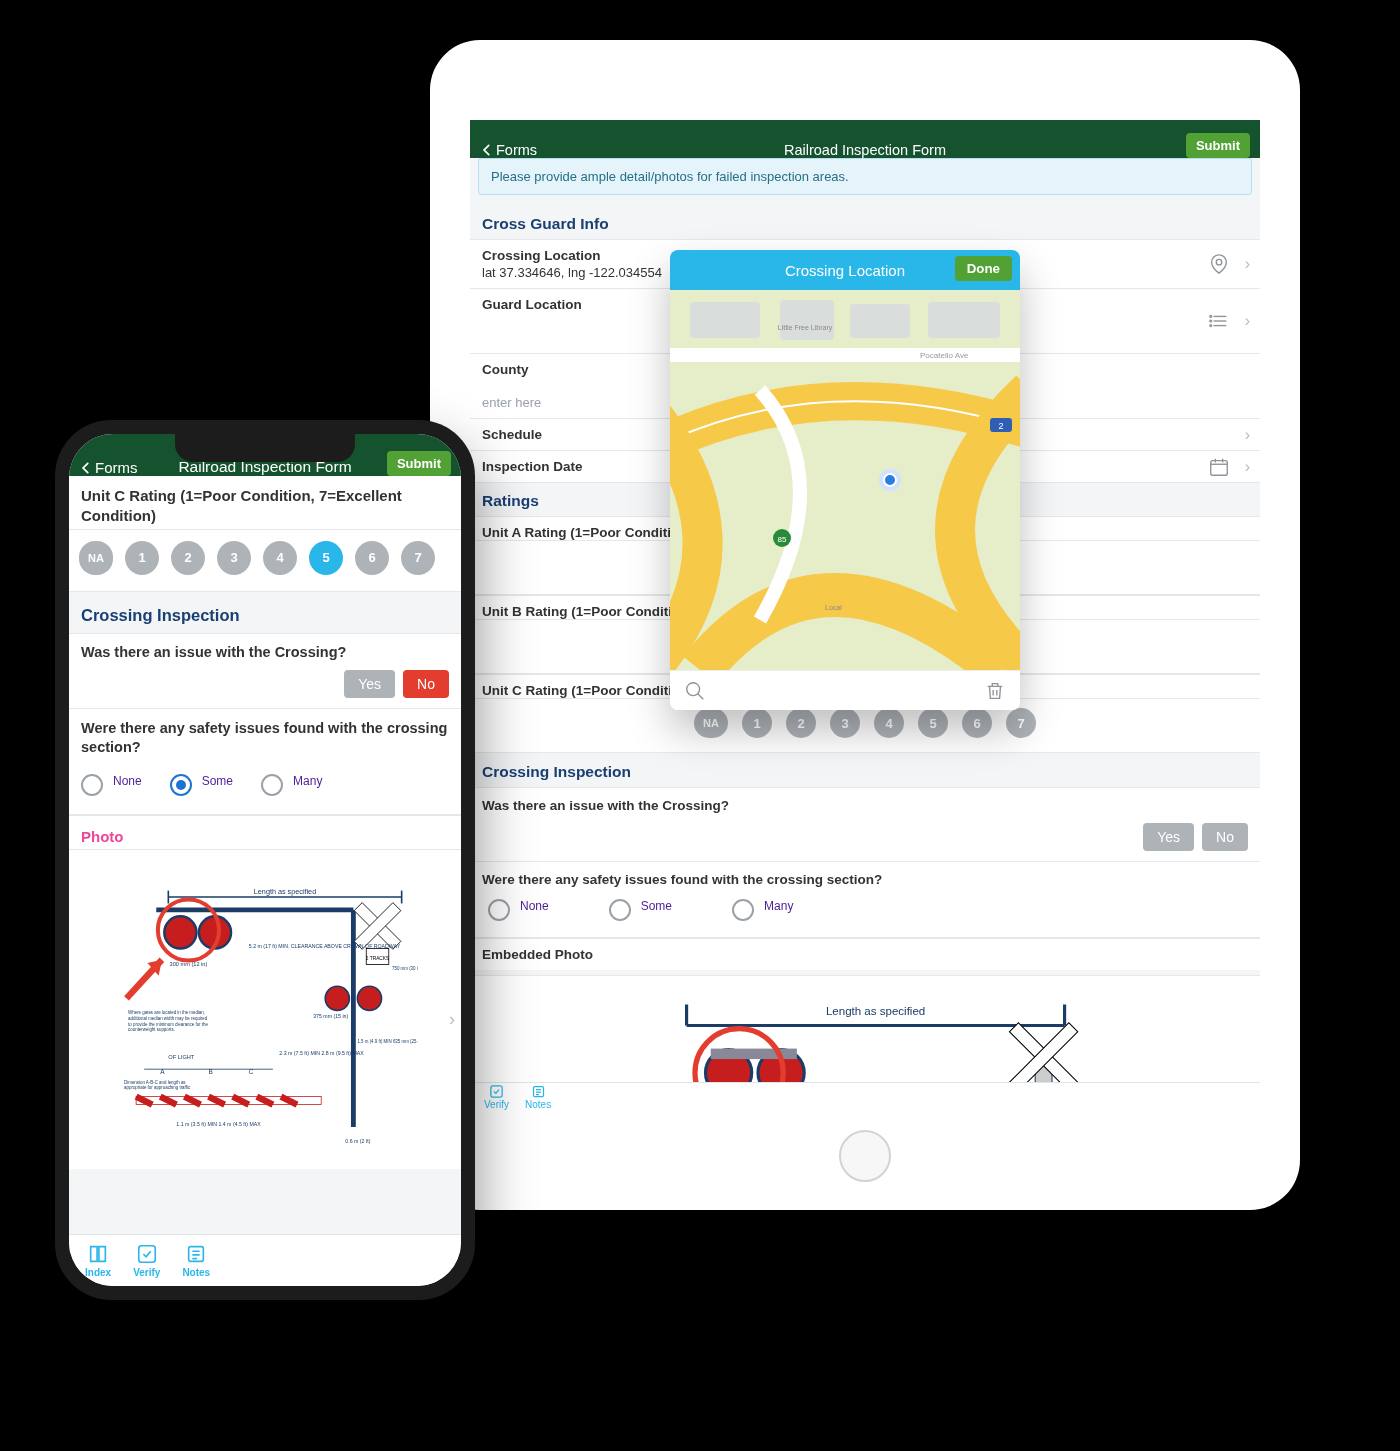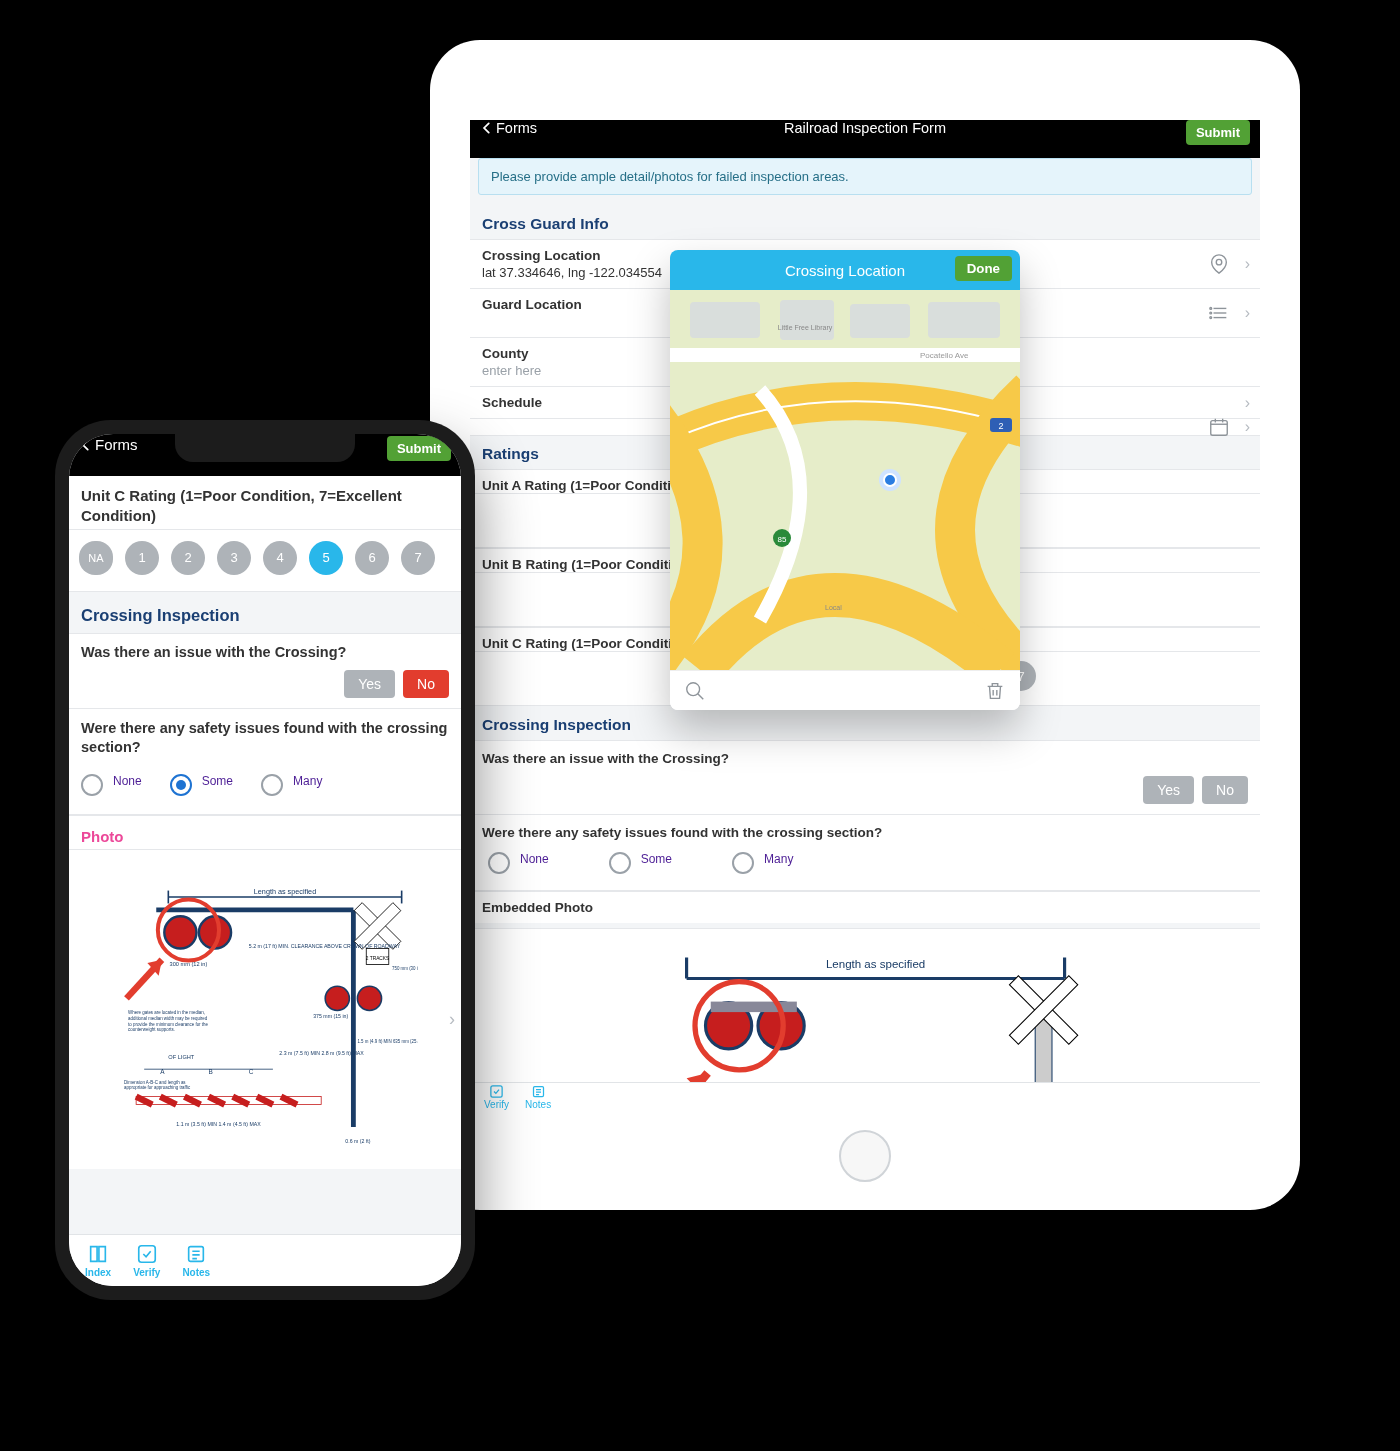--- a/index.html
+++ b/index.html
@@ -20,22 +20,22 @@
     overflow: hidden;
   }
   .ipad-home {
     position: absolute; bottom: 28px; left: 50%; transform: translateX(-50%);
     width: 52px; height: 52px; border-radius: 50%;
     border: 2px solid #d0d4d8; background: #f7f7f7;
   }
 
   
   .topbar {
-    height: 38px; background: #000000;
-    display: flex; align-items: flex-start; padding: 0 10px;
+    height: 38px; background: #14532d;
+    display: flex; align-items: flex-end; padding: 0 10px;
     color: #fff; font-size: 14.5px; position: relative;
   }
   .back { display: flex; align-items: center; gap: 2px; cursor: pointer; }
   .back svg { width: 14px; height: 14px; }
   .topbar .title { position: absolute; left: 0; right: 0; text-align: center; font-weight: 500; }
   .submit {
     margin-left: auto; background: #52a135; color: #fff;
     border: none; border-radius: 4px; padding: 5px 10px; font-weight: 600;
     font-size: 13px; cursor: pointer; z-index: 2;
   }
@@ -49,28 +49,28 @@
     margin: 0 8px 10px; padding: 10px 12px; border: 1px solid #b8dff0;
     background: #e5f4fb; color: #266f87; font-size: 13px; border-radius: 3px;
   }
 
   .row {
     background: #fff; border-top: 1px solid #e5e7ea; border-bottom: 1px solid #e5e7ea;
     padding: 8px 12px; position: relative; margin-bottom: -1px;
   }
   .row .label { font-size: 13.5px; font-weight: 600; color: #333; }
   .row .val   { font-size: 13px; color: #333; margin-top: 2px; }
-  .row .ph    { font-size: 13px; color: #9aa1a8; margin-top: 2px; }
+  .row .ph    { font-size: 13px; color: #9aa1a8; margin-top: 18px; }
   .row .chev  { position: absolute; right: 10px; top: 50%; transform: translateY(-50%); color: #b7bcc2; font-size: 16px; }
   .row .row-icon { position: absolute; right: 30px; top: 50%; transform: translateY(-50%); color: #8e949a; }
 
   .chips { display: flex; gap: 14px; justify-content: center; padding: 10px 0 14px; background:#fff; border-bottom:1px solid #e5e7ea;}
   .chip {
     width: 30px; height: 30px; border-radius: 50%;
-    background: #aeb3b8; color: #fff; font-size: 13px; font-weight: 400;
+    background: #aeb3b8; color: #fff; font-size: 13px; font-weight: 700;
     display: flex; align-items: center; justify-content: center;
   }
   .chip.na { font-size: 11px; width: 34px; border-radius: 16px; }
   .chip.sel { background: #29b7ea; }
 
   .qrow { background:#fff; border-top:1px solid #e5e7ea; border-bottom:1px solid #e5e7ea; padding:10px 12px; margin-bottom:-1px;}
   .qrow .q { font-size: 13.5px; font-weight:600; color:#333; }
   .yesno { display:flex; gap:8px; justify-content:flex-end; margin-top:10px; }
   .btn { border:none; border-radius:4px; padding:6px 14px; font-size:14px; font-weight:500; color:#fff; cursor:pointer;}
   .btn.grey{ background:#aeb3b8;} .btn.red{ background:#e23d2e;}
@@ -204,20 +204,21 @@
         <div class="label">County</div>
         <div class="ph">enter here</div>
       </div>
 
       <div class="row">
         <div class="label">Schedule</div>
         <span class="chev">›</span>
       </div>
 
       <div class="row">
+        <div class="label">Inspection Date</div>
         <svg class="ico row-icon" viewBox="0 0 24 24">
             <rect x="3" y="5" width="18" height="16" rx="2"></rect>
             <line x1="3" y1="9" x2="21" y2="9"></line>
             <line x1="8" y1="3" x2="8" y2="7"></line>
             <line x1="16" y1="3" x2="16" y2="7"></line>
           </svg>
         <span class="chev">›</span>
       </div>
 
       <div class="section-title">Ratings</div>

